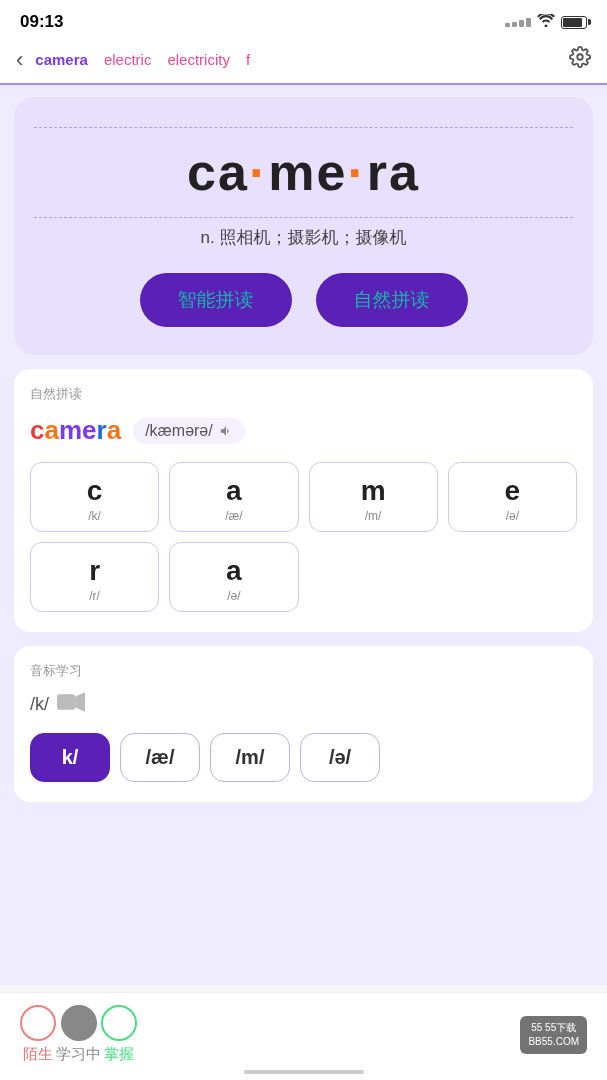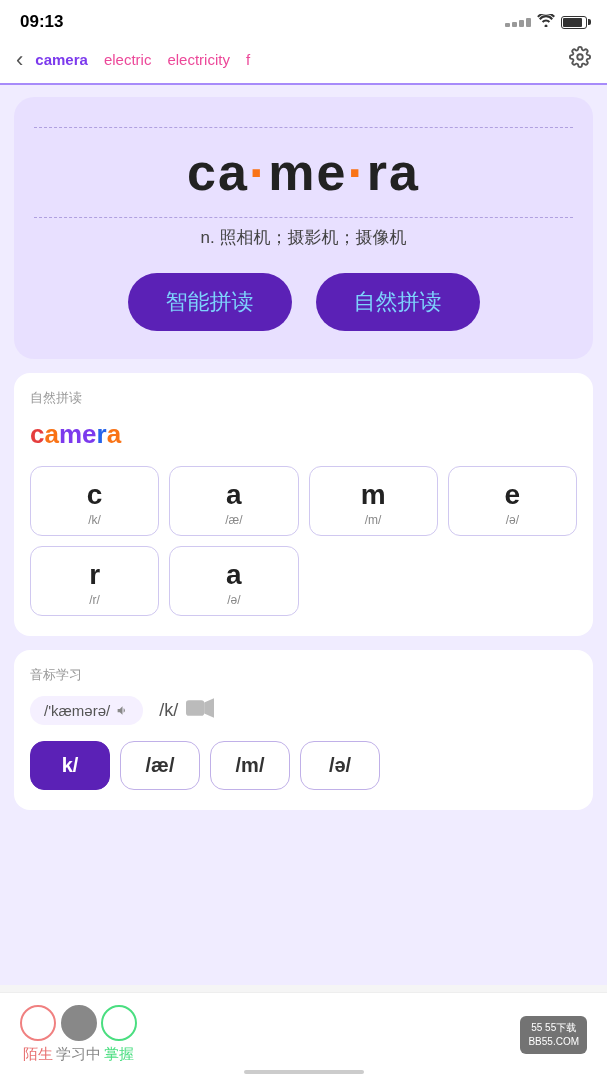--- a/index.html
+++ b/index.html
@@ -149,25 +149,25 @@
       color: #444;
       margin: 8px 0 24px 0;
     }
     .word-buttons {
       display: flex;
       justify-content: center;
       gap: 24px;
     }
     .word-btn {
       background: #5b21b6;
-      color: #7dd3fc;
+      color: #14b8a6;
       border: none;
       border-radius: 30px;
       padding: 14px 38px;
-      font-size: 22px;
+      font-size: 19px;
       cursor: pointer;
       font-family: inherit;
     }
 
     
     .section-card {
       background: #fff;
       border-radius: 16px;
       padding: 16px 16px 20px 16px;
       margin-bottom: 14px;
@@ -407,20 +407,26 @@
       <button class="word-btn">自然拼读</button>
     </div>
   </div>
 
   <div class="section-card">
     <div class="section-title">自然拼读</div>
     <div class="phonics-word-row">
       <span class="phonics-word">
         <span class="c">c</span><span class="a">a</span><span class="m">m</span><span class="e">e</span><span class="r">r</span><span class="a2">a</span>
       </span>
+      <span class="phonics-phonetic">
+        <span>/kæmərə/</span>
+        <svg width="14" height="14" viewBox="0 0 24 24" fill="#888">
+            <path d="M3 9v6h4l5 5V4L7 9H3zm13.5 3c0-1.77-1.02-3.29-2.5-4.03v8.05c1.48-.73 2.5-2.25 2.5-4.02z"></path>
+          </svg>
+      </span>
     </div>
 
     <div class="letter-grid">
       <div class="letter-cell">
         <span class="big-letter">c</span>
         <span class="phoneme">/k/</span>
       </div>
       <div class="letter-cell">
         <span class="big-letter">a</span>
         <span class="phoneme">/æ/</span>
@@ -443,26 +449,20 @@
       <div class="letter-cell">
         <span class="big-letter">a</span>
         <span class="phoneme">/ə/</span>
       </div>
     </div>
   </div>
 
   <div class="phoneme-study-card">
     <div class="phoneme-study-title">音标学习</div>
     <div class="phoneme-row1">
-      <span class="phoneme-phonetic-tag">
-        <span>/'kæmərə/</span>
-        <svg width="13" height="13" viewBox="0 0 24 24" fill="#888">
-            <path d="M3 9v6h4l5 5V4L7 9H3zm13.5 3c0-1.77-1.02-3.29-2.5-4.03v8.05c1.48-.73 2.5-2.25 2.5-4.02z"></path>
-          </svg>
-      </span>
       <div class="phoneme-k-row">
         <span class="k-tag">/k/</span>
         <span class="video-icon">
           <svg width="28" height="20" viewBox="0 0 40 28" fill="#bbb">
               <rect x="0" y="3" width="26" height="22" rx="4"></rect>
               <polygon points="26,6 40,0 40,28 26,22"></polygon>
             </svg>
         </span>
       </div>
     </div>

